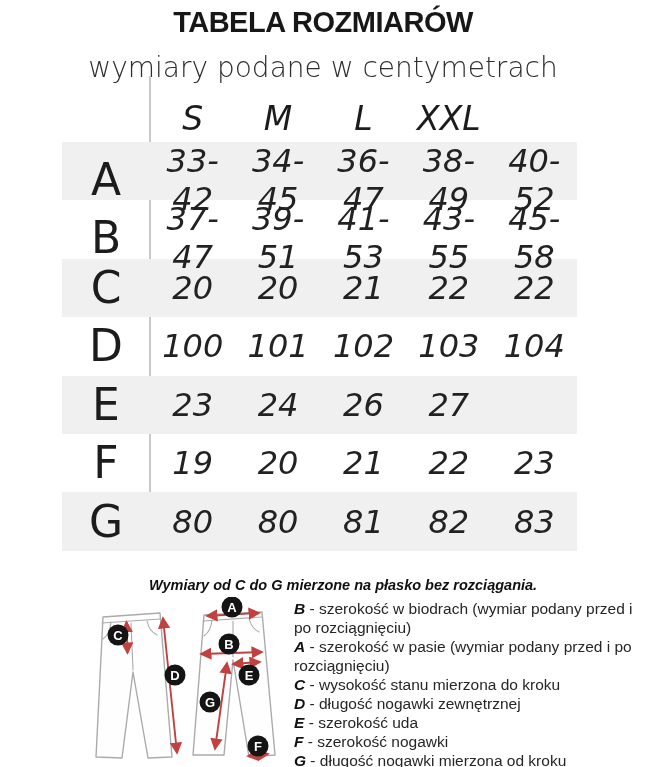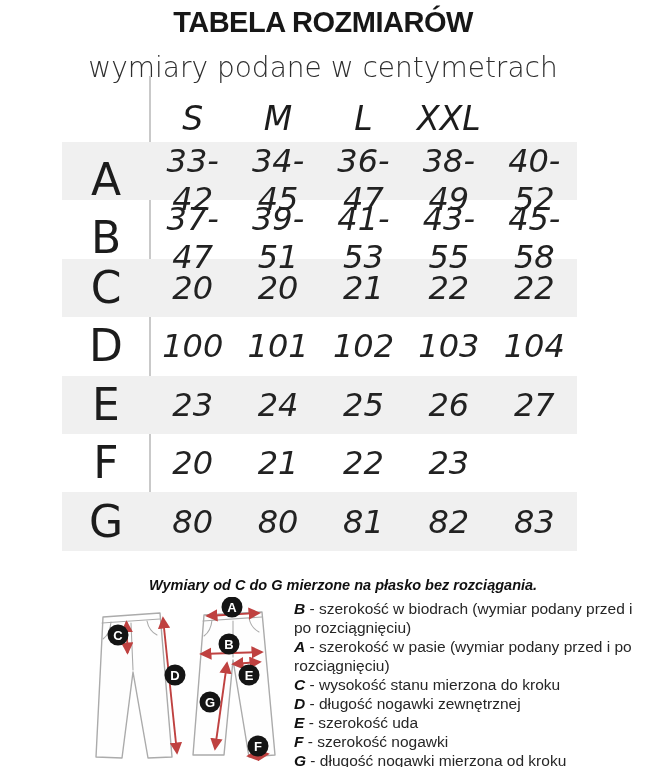--- a/index.html
+++ b/index.html
@@ -113,26 +113,26 @@
       <div class="cell">100</div>
       <div class="cell">101</div>
       <div class="cell">102</div>
       <div class="cell">103</div>
       <div class="cell">104</div>
     </div>
     <div class="trow striped">
       <div class="rlabel">E</div>
       <div class="cell">23</div>
       <div class="cell">24</div>
-      <div class="cell">25</div>
       <div class="cell">26</div>
       <div class="cell">27</div>
     </div>
     <div class="trow">
       <div class="rlabel">F</div>
+      <div class="cell">19</div>
       <div class="cell">20</div>
       <div class="cell">21</div>
       <div class="cell">22</div>
       <div class="cell">23</div>
     </div>
     <div class="trow striped">
       <div class="rlabel">G</div>
       <div class="cell">80</div>
       <div class="cell">80</div>
       <div class="cell">81</div>

